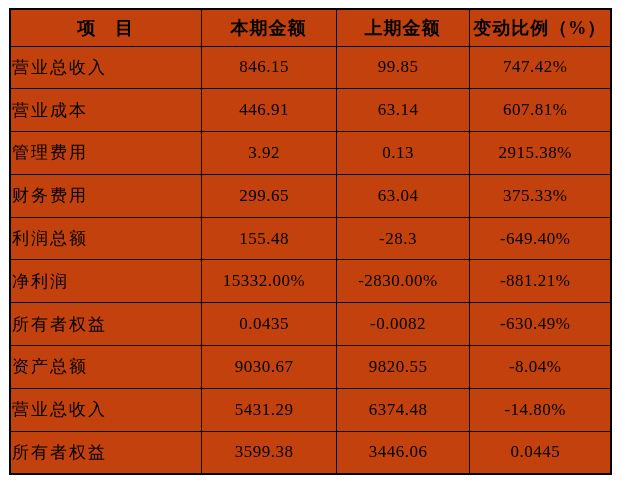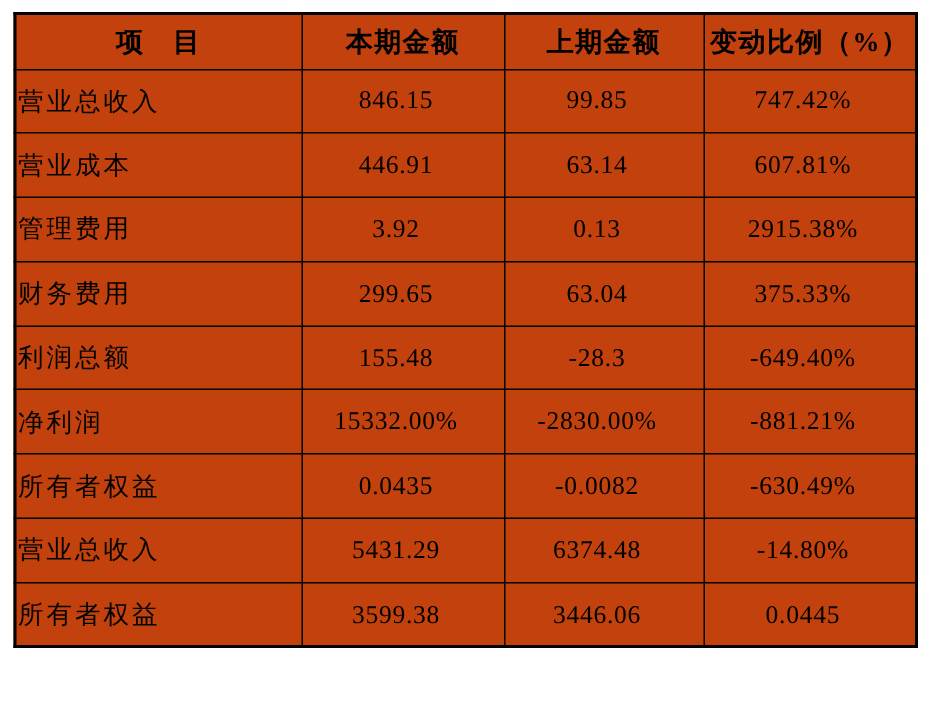--- a/index.html
+++ b/index.html
@@ -108,20 +108,26 @@
         <td class="c-num">-2830.00%</td>
         <td class="c-num">-881.21%</td>
       </tr>
       <tr>
         <td class="c-label">所有者权益</td>
         <td class="c-num">0.0435</td>
         <td class="c-num">-0.0082</td>
         <td class="c-num">-630.49%</td>
       </tr>
       <tr>
+        <td class="c-label">资产总额</td>
+        <td class="c-num">9030.67</td>
+        <td class="c-num">9820.55</td>
+        <td class="c-num">-8.04%</td>
+      </tr>
+      <tr>
         <td class="c-label">营业总收入</td>
         <td class="c-num">5431.29</td>
         <td class="c-num">6374.48</td>
         <td class="c-num">-14.80%</td>
       </tr>
       <tr>
         <td class="c-label">所有者权益</td>
         <td class="c-num">3599.38</td>
         <td class="c-num">3446.06</td>
         <td class="c-num">0.0445</td>

